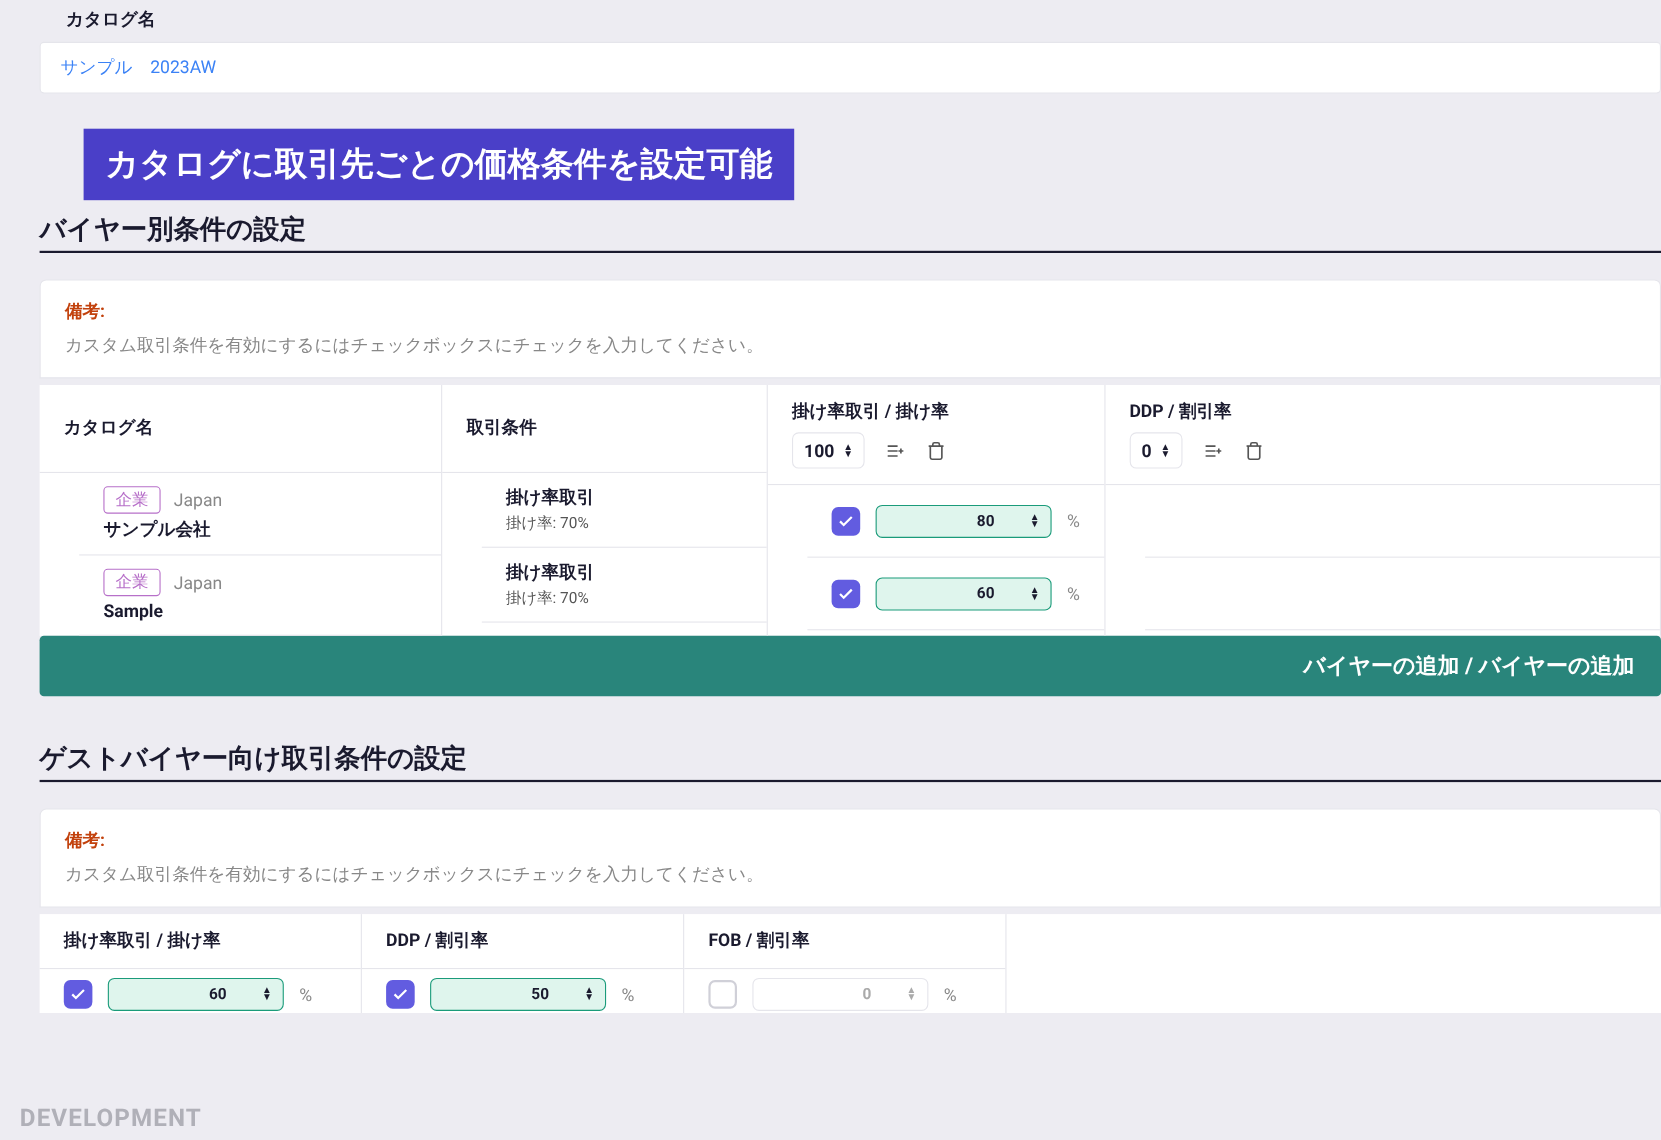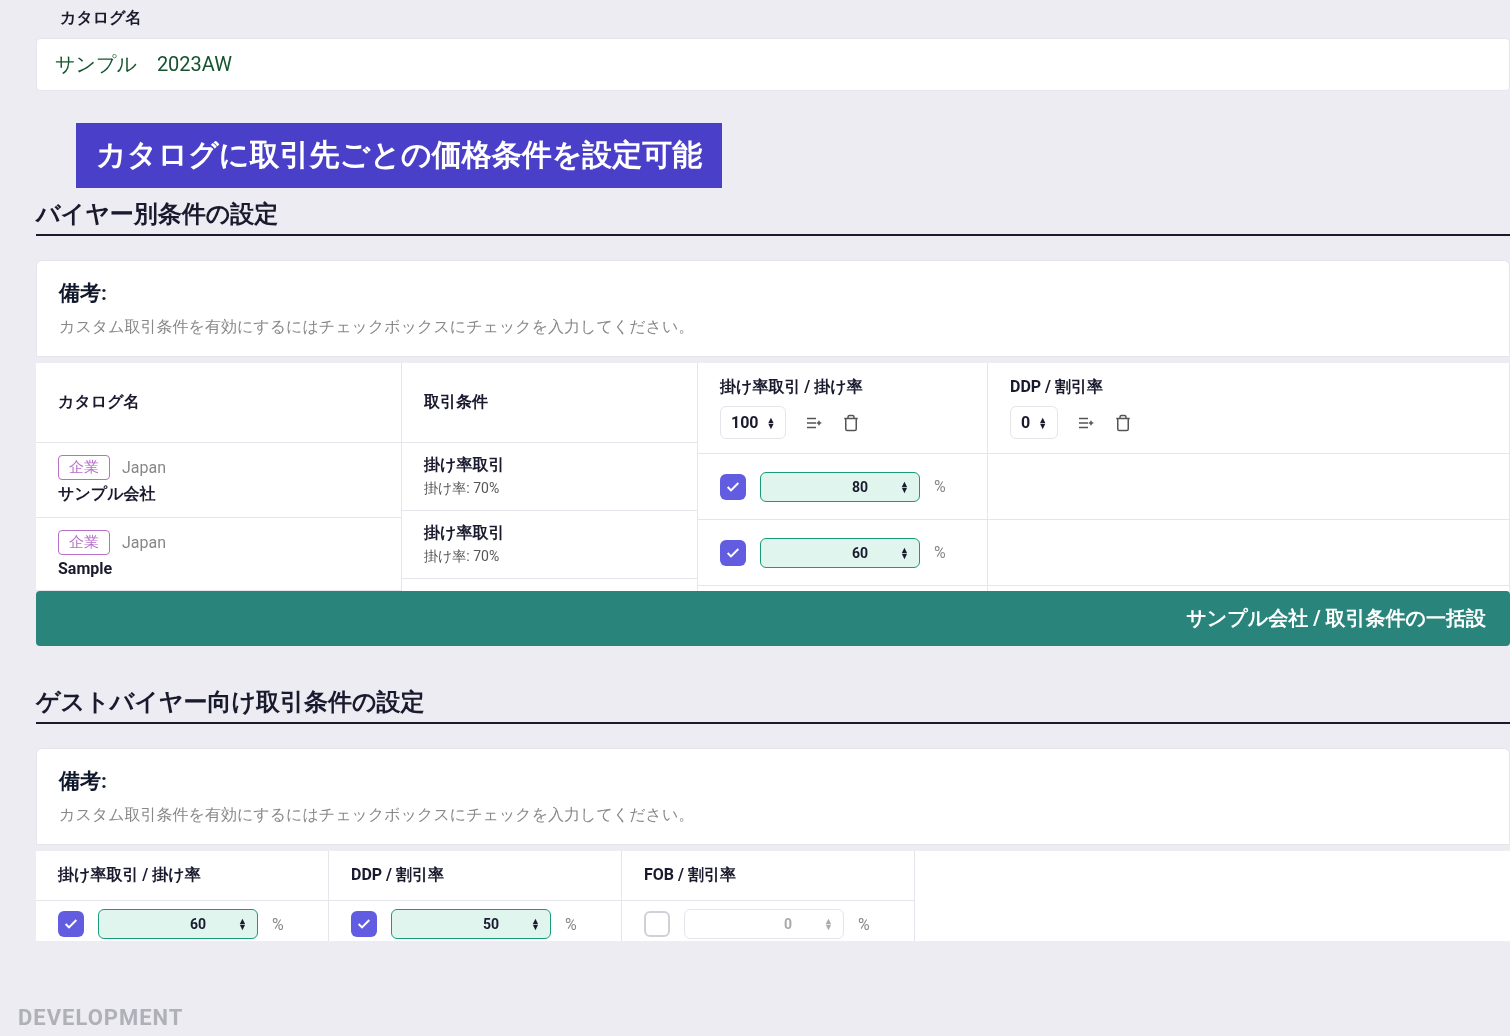--- a/index.html
+++ b/index.html
@@ -1,39 +1,39 @@
 <!DOCTYPE html>
 <html><head>
   <meta charset="utf-8">
   <style>
     * { box-sizing: border-box; margin: 0; padding: 0; }
     body { font-family: -apple-system, BlinkMacSystemFont, "Segoe UI", Roboto, sans-serif; background: #edecf2; color: #1a1a2e; font-size: 14px; }
     .field-label { font-weight: 700; font-size: 16px; color: #1a1a2e; margin: 8px 0 9px 60px; }
-    .field-value { background: #fff; border: 1px solid #e5e5eb; border-radius: 4px; padding: 12px 18px; margin: 0 0 20px 36px; color: #14532d; font-size: 20px; }
+    .field-value { background: #fff; border: 1px solid #e5e5eb; border-radius: 4px; padding: 12px 18px; margin: 0 0 20px 36px; color: #3b82f6; font-size: 16px; }
     .banner { background: #4a3fc8; color: #fff; font-size: 30px; font-weight: 700; padding: 12px 20px; display: inline-block; margin: 12px 0 0 76px; }
     .section-title { font-size: 24px; font-weight: 700; margin: 10px 0 4px 36px; }
     .section-divider { height: 2px; background: #1a1a2e; margin: 0 0 24px 36px; }
     .remark-box { background: #fff; border: 1px solid #e5e5eb; border-radius: 6px 6px 0 0; margin: 0 0 0 36px; padding: 18px 22px; }
-    .remark-label { font-weight: 700; font-size: 21px; color: #0f172a; margin-bottom: 10px; }
+    .remark-label { font-weight: 700; font-size: 16px; color: #c2410c; margin-bottom: 10px; }
     .remark-text { color: #888; font-size: 16px; }
     .table { display: flex; margin: 6px 0 0 36px; background: #fff; }
     .col { border-right: 1px solid #e5e5eb; display: flex; flex-direction: column; }
     .col-buyer { flex: 0 0 366px; }
     .col-trade { flex: 0 0 296px; }
     .col-rate { flex: 0 0 290px; }
     .col-ddp { flex: 1; }
     .thead { padding: 14px 22px; font-weight: 700; font-size: 16px; border-bottom: 1px solid #e5e5eb; min-height: 80px; display: flex; flex-direction: column; justify-content: center; gap: 8px; }
     .thead-title { color: #1a1a2e; }
     .thead-controls { display: flex; align-items: center; gap: 16px; }
     .num-box { display: inline-flex; align-items: center; border: 1px solid #e5e5eb; border-radius: 6px; padding: 6px 10px; font-weight: 700; background: #fff; gap: 8px; }
     .num-box.green { background: #dff5ed; border-color: #1a9b7a; min-width: 160px; justify-content: flex-end; gap: 32px; }
     .num-box.green.faded { background: #fff; border-color: #e5e5eb; }
     .spinner { display: inline-flex; flex-direction: column; line-height: 6px; font-size: 9px; cursor: pointer; }
     .icon-btn { display: inline-flex; align-items: center; justify-content: center; width: 22px; height: 22px; cursor: pointer; }
-    .trow { padding: 12px 22px; border-bottom: 1px solid #e5e5eb; min-height: 66px; display: flex; flex-direction: column; gap: 4px; }
+    .trow { padding: 12px 22px; border-bottom: 1px solid #e5e5eb; min-height: 66px; display: flex; flex-direction: column; justify-content: center; gap: 4px; margin-left: 36px; }
     .trow.rate { flex-direction: row; align-items: center; gap: 14px; }
     .badge-row { display: flex; align-items: center; gap: 12px; }
     .badge { border: 1px solid #b770c9; color: #b770c9; border-radius: 4px; padding: 2px 10px; font-size: 15px; }
     .country { color: #888; font-size: 16px; }
     .buyer-name { font-weight: 700; font-size: 16px; color: #1a1a2e; }
     .trade-type { font-weight: 700; font-size: 16px; }
     .rate-text { color: #555; font-size: 14px; }
     .checkbox { width: 26px; height: 26px; border-radius: 6px; display: inline-flex; align-items: center; justify-content: center; cursor: pointer; }
     .checkbox.checked { background: #625ce0; }
     .checkbox.unchecked { border: 2px solid #d0d0d8; background: #fff; }
@@ -173,21 +173,21 @@
               <path d="M19 6v14a2 2 0 0 1-2 2H7a2 2 0 0 1-2-2V6m3 0V4a2 2 0 0 1 2-2h4a2 2 0 0 1 2 2v2"></path>
             </svg>
         </span>
       </div>
     </div>
     <div class="trow"></div>
     <div class="trow"></div>
   </div>
 </div>
 
-<div class="action-bar">サンプル会社 / 取引条件の一括設</div>
+<div class="action-bar">バイヤーの追加 / バイヤーの追加</div>
 
 <div class="section-title">ゲストバイヤー向け取引条件の設定</div>
 <div class="section-divider"></div>
 
 <div class="remark-box">
   <div class="remark-label">備考:</div>
   <div class="remark-text">カスタム取引条件を有効にするにはチェックボックスにチェックを入力してください。</div>
 </div>
 
 <div class="guest-table">

